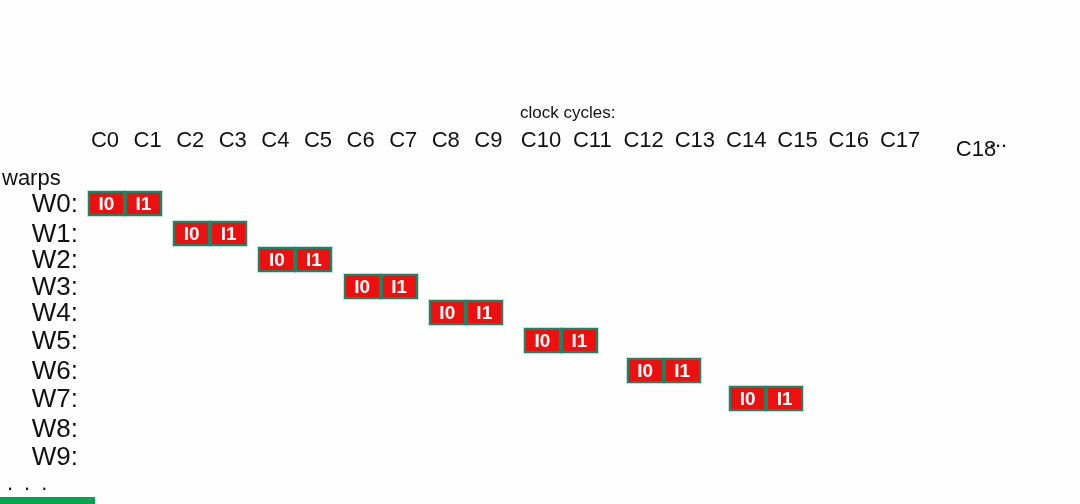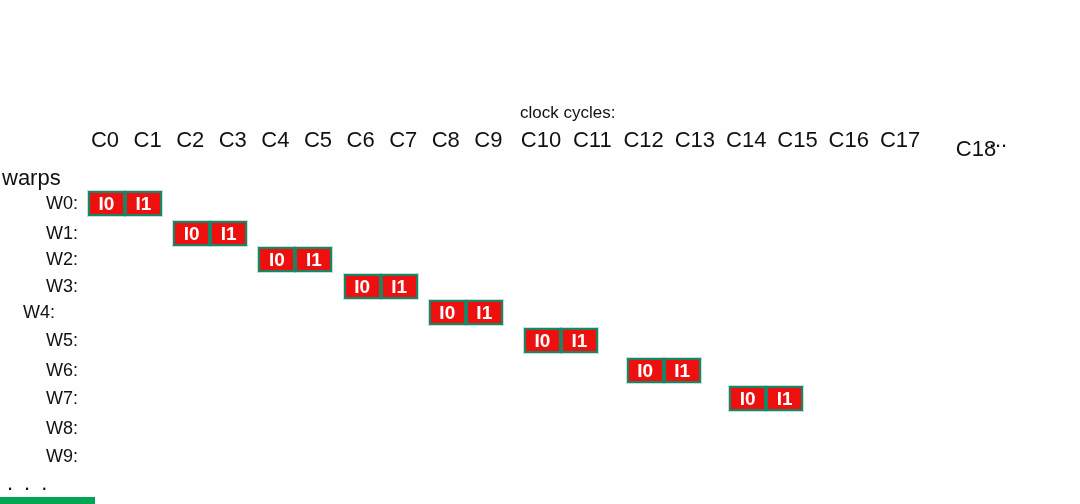--- a/index.html
+++ b/index.html
@@ -67,21 +67,21 @@
     font-size: 22px;
     line-height: 24px;
   }
 
   .warp-rows { position: absolute; left: 0; top: 0; }
   .warp-label {
     position: absolute;
     left: 0;
     width: 78px;
     text-align: right;
-    font-size: 18px;
+    font-size: 26px;
     line-height: 25px;
     color: #111111;
     white-space: nowrap;
   }
   .instr-box {
     position: absolute;
     width: 37px;
     height: 25px;
     box-sizing: border-box;
     background: var(--box-fill, #ee0f0f);
@@ -153,21 +153,21 @@
       <div class="instr-box" style="left: 125px; top: 191px;">I1</div>
       <div class="warp-label" style="top: 221px;">W1:</div>
       <div class="instr-box" style="left: 173.2px; top: 221px;">I0</div>
       <div class="instr-box" style="left: 210.2px; top: 221px;">I1</div>
       <div class="warp-label" style="top: 247px;">W2:</div>
       <div class="instr-box" style="left: 258.4px; top: 247px;">I0</div>
       <div class="instr-box" style="left: 295.4px; top: 247px;">I1</div>
       <div class="warp-label" style="top: 274px;">W3:</div>
       <div class="instr-box" style="left: 343.6px; top: 274px;">I0</div>
       <div class="instr-box" style="left: 380.6px; top: 274px;">I1</div>
-      <div class="warp-label" style="top: 300px; text-align: center;">W4:</div>
+      <div class="warp-label" style="top: 300px;">W4:</div>
       <div class="instr-box" style="left: 428.8px; top: 300px;">I0</div>
       <div class="instr-box" style="left: 465.8px; top: 300px;">I1</div>
       <div class="warp-label" style="top: 328px;">W5:</div>
       <div class="instr-box" style="left: 524px; top: 328px;">I0</div>
       <div class="instr-box" style="left: 561px; top: 328px;">I1</div>
       <div class="warp-label" style="top: 358px;">W6:</div>
       <div class="instr-box" style="left: 626.6px; top: 358px;">I0</div>
       <div class="instr-box" style="left: 663.6px; top: 358px;">I1</div>
       <div class="warp-label" style="top: 386px;">W7:</div>
       <div class="instr-box" style="left: 729.2px; top: 386px;">I0</div>

